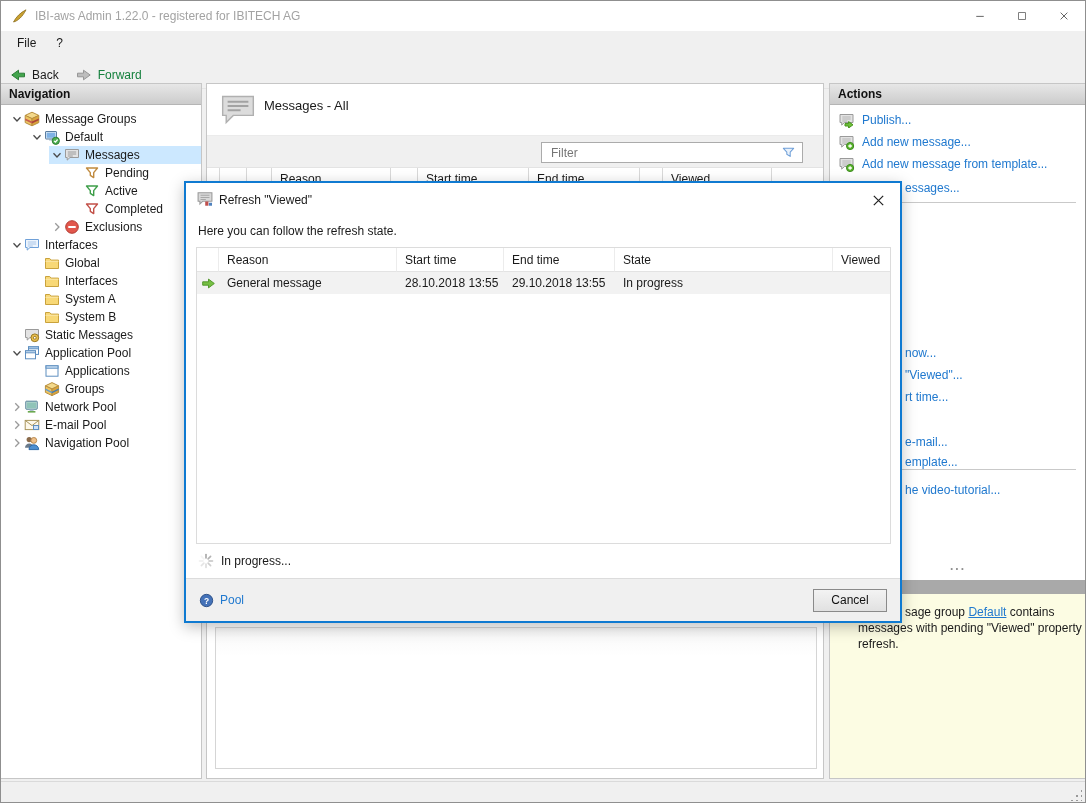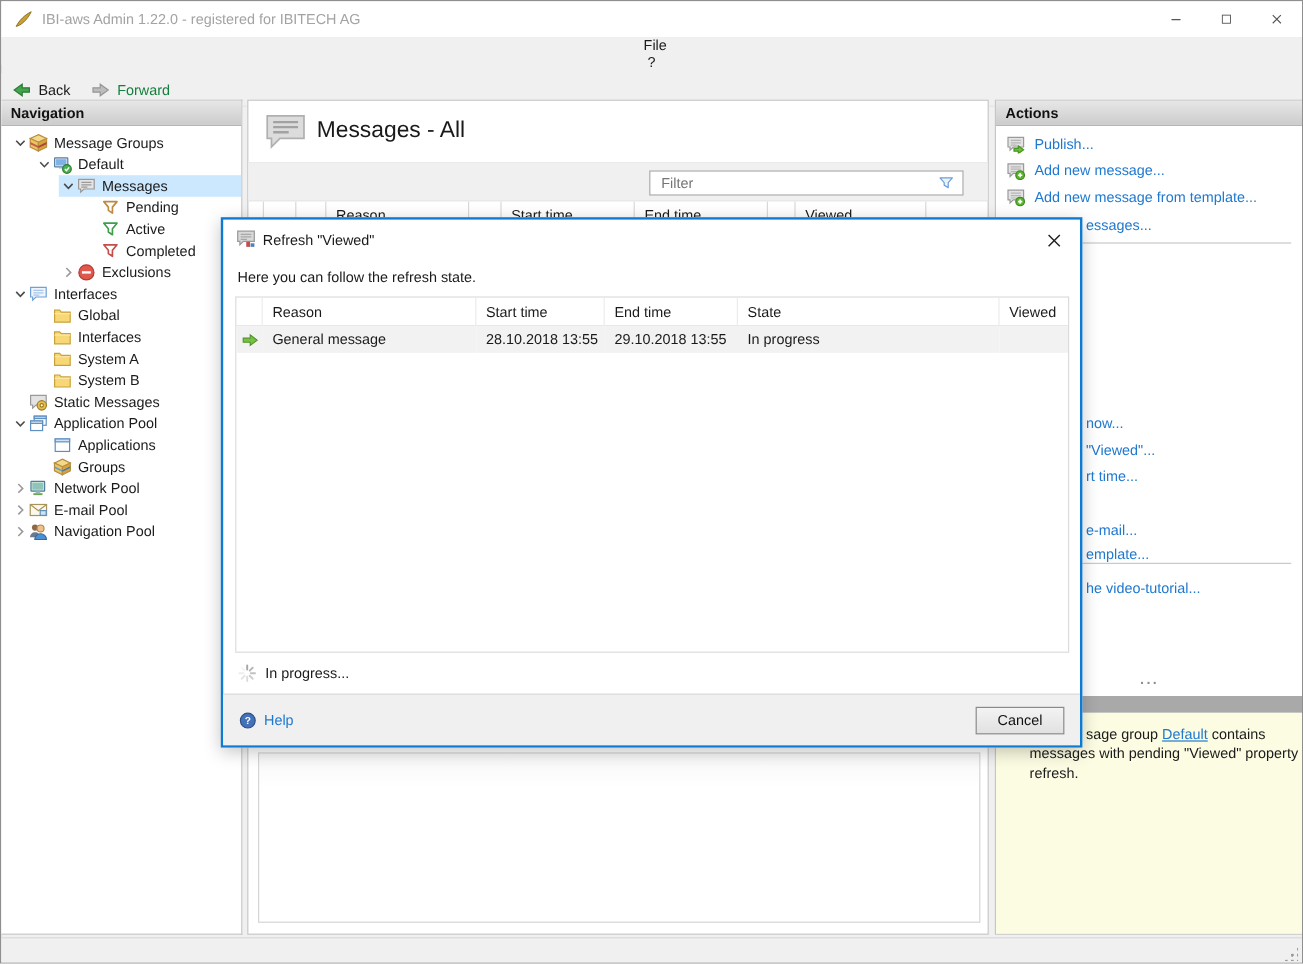--- a/index.html
+++ b/index.html
@@ -9,21 +9,21 @@
   .icon svg{display:block;}
 
   
   .titlebar{position:absolute;left:0;top:0;width:100%;height:30px;background:#fff;border-bottom:1px solid #e2e2e2;}
   .tb-logo{position:absolute;left:11px;top:7px;}
   .tb-title{position:absolute;left:34px;top:0;line-height:30px;color:#a3a3a3;}
   .tb-controls{position:absolute;right:0;top:0;height:30px;display:flex;}
   .tb-btn{width:42px;height:30px;display:flex;align-items:center;justify-content:center;}
 
   
-  .menubar{position:absolute;left:0;top:30px;width:100%;height:23px;background:#f0f0f0;display:flex;align-items:center;flex-direction:column;}
+  .menubar{position:absolute;left:0;top:30px;width:100%;height:23px;background:#f0f0f0;display:flex;align-items:center;}
   .menu-item{padding:0 10px;height:100%;display:flex;align-items:center;}
   .menu-item:first-child{padding-left:16px;}
   .toolbar{position:absolute;left:0;top:60px;width:100%;height:27px;background:#f0f0f0;display:flex;align-items:center;border-bottom:1px solid #e4e4e4;}
   .tool-btn{display:flex;align-items:center;gap:5px;padding:0 8px;height:100%;}
   .tool-btn .lbl{color:#1a1a1a;}
   .tool-btn.disabled .lbl{color:#15803d;}
 
   
   .panel{position:absolute;background:#fff;border:1px solid #c6c6c6;box-sizing:border-box;}
   .panel-header{height:20px;line-height:20px;padding-left:8px;font-weight:bold;color:#111;
@@ -34,21 +34,21 @@
 
   
   .tree{padding-top:5px;}
   .tree-row{height:18px;display:flex;align-items:center;}
   .tree-row .chev{width:15px;display:inline-flex;justify-content:center;}
   .tree-row .ticon{width:16px;margin-right:5px;}
   .tree-row.selected{background:#cce8ff;}
 
   
   .main-title-icon{position:absolute;left:12px;top:9px;}
-  .main-title{position:absolute;left:57px;top:14px;font-size:19px;color:#1a1a1a;}
+  .main-title{position:absolute;left:57px;top:14px;font-size:13px;color:#1a1a1a;}
   .filter-bar{position:absolute;left:0;top:51px;width:100%;height:33px;background:#f0f0f0;
     border-top:1px solid #ebebeb;border-bottom:1px solid #e3e3e3;box-sizing:border-box;}
   .filter-box{position:absolute;left:334px;top:6px;width:262px;height:21px;background:#fff;border:1px solid #ababab;box-sizing:border-box;display:flex;align-items:center;}
   .filter-box input{flex:1;border:none;outline:none;padding:0 0 0 9px;font:12px "Liberation Sans",sans-serif;color:#333;background:transparent;}
   .filter-box .icon{margin-right:6px;}
   .mtable-header{position:absolute;left:1px;top:84px;right:1px;height:22px;display:flex;background:#fff;}
   .mth-cell{border-right:1px solid #d9d9d9;box-sizing:border-box;padding:4px 0 0 8px;white-space:nowrap;overflow:hidden;color:#1a1a1a;}
   .bottom-box{position:absolute;left:8px;top:543px;width:602px;height:142px;border:1px solid #d5d5d5;
     background:linear-gradient(#f7f7f7,#ffffff 28px);box-sizing:border-box;}
 
@@ -544,19 +544,19 @@
       <span>In progress...</span>
     </div>
     <div class="dlg-footer">
       <span class="help-link">
         <span class="icon">
             <svg width="15" height="15" viewBox="0 0 16 16" xmlns="http://www.w3.org/2000/svg">
               <circle cx="8" cy="8" r="6.6" fill="#4472b8" stroke="#2c4f86"></circle>
               <text x="8" y="11.2" font-size="9" font-family="Liberation Sans,sans-serif" font-weight="bold" fill="#fff" text-anchor="middle">?</text>
             </svg>
           </span>
-        <span class="help-lbl">Help</span>
+        <span class="help-lbl">Pool</span>
       </span>
       <span class="btn">Cancel</span>
     </div>
   </div>
 
 </div>
 
 </body></html>

